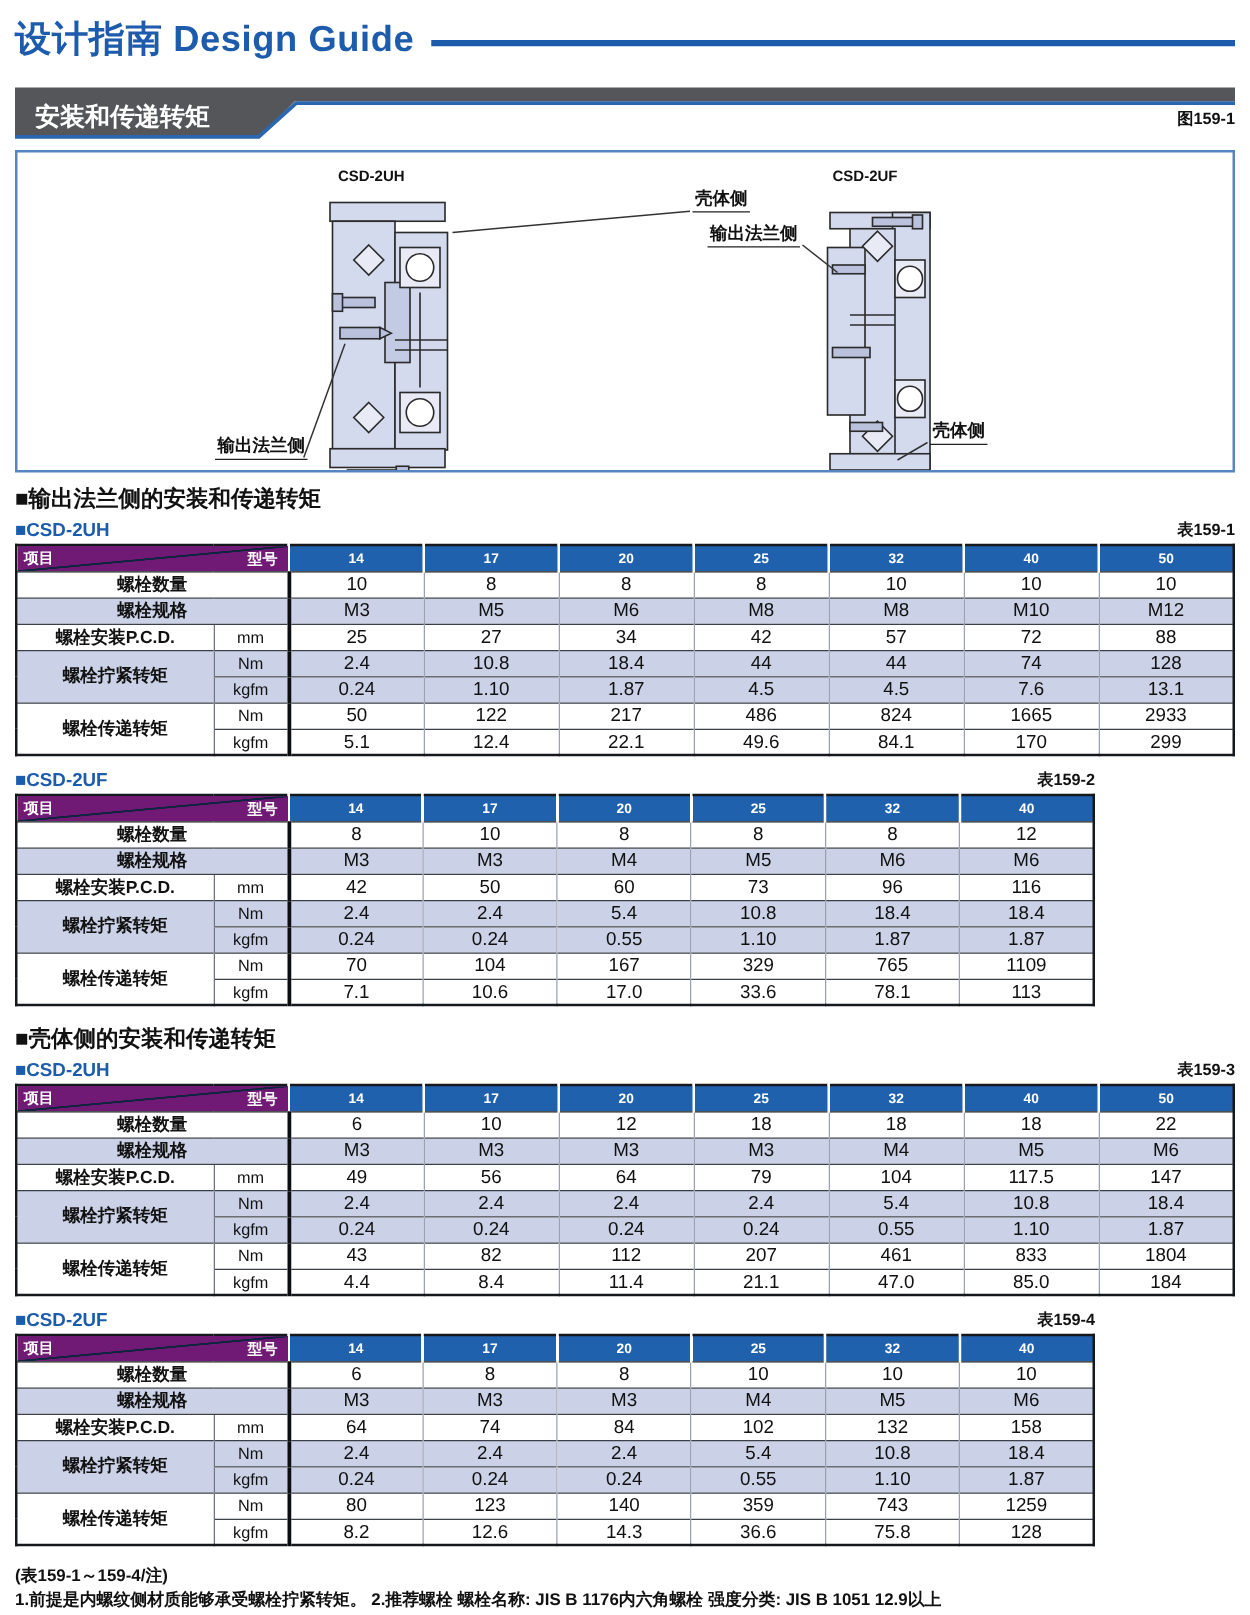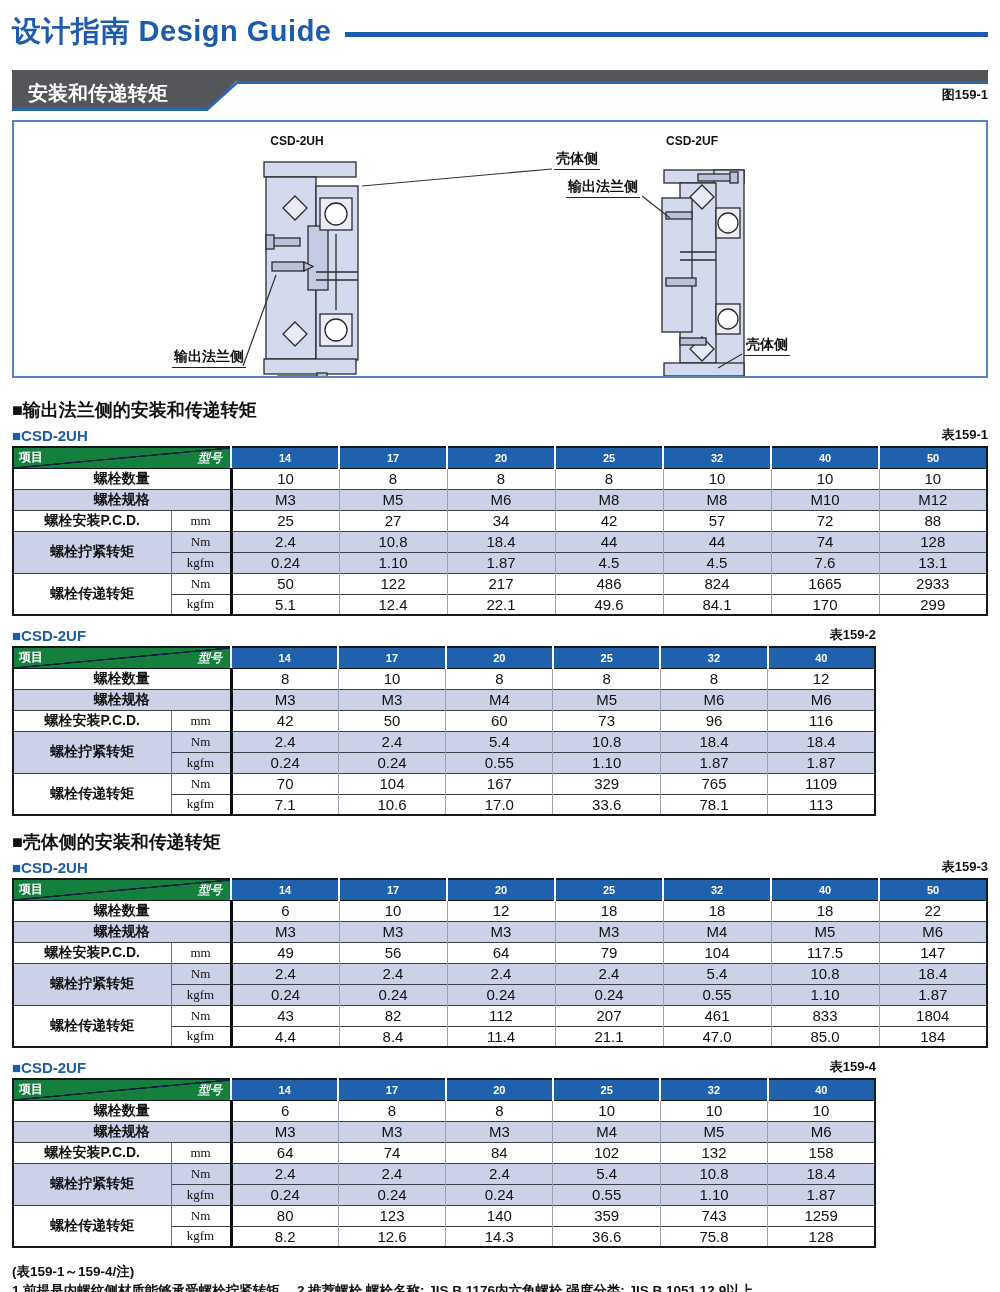--- a/index.html
+++ b/index.html
@@ -18,43 +18,43 @@
   .banner-wrap svg { display:block; }
   .banner-text { fill:#ffffff; font-size:20px; font-weight:bold; }
   .fig-label { text-align:right; font-size:13px; font-weight:bold; margin-top:-26px; }
   
   .diagram-box { position:relative; margin-top:16px; height:258px; border:2px solid #5586c1; background:#fff; }
   .diagram-box svg { position:absolute; left:0; top:0; width:100%; height:100%; }
   .drawing-title { position:absolute; transform:translateX(-50%); font-size:12px; font-weight:bold; color:#111; }
   .pointer-label { position:absolute; font-size:14px; font-weight:bold; color:#111;
                    border-bottom:1.5px solid #222; padding:0 2px 1px 2px; }
   
-  .section-heading { font-size:18px; font-weight:bold; margin-top:20px; }
+  .section-heading { font-size:18px; font-weight:bold; margin-top:9px; }
   .model-row { display:flex; justify-content:space-between; align-items:flex-end; margin-top:4px; }
   .model-row.narrow { width:864px; }
   .model-label { color:#1c5cac; font-size:15px; font-weight:bold; }
   .table-no { font-size:13px; font-weight:bold; color:#111; }
   .model-row + .model-row, .tbl + .model-row { margin-top:10px; }
   
   table.spec { border-collapse:collapse; table-layout:fixed; margin-top:2px;
                border:2px solid #15181d; }
   table.spec.wide { width:976px; }
   table.spec.narrow { width:864px; }
   table.spec th, table.spec td { height:21px; padding:0; overflow:hidden; white-space:nowrap; }
-  th.corner { position:relative; background:#15803d; }
+  th.corner { position:relative; background:#701a75; }
   th.corner .diag { position:absolute; inset:0;
      background:linear-gradient(to bottom right,transparent 47.5%,#10233f 48.5%,#10233f 51.5%,transparent 52.5%); }
   th.corner .item { position:absolute; left:5px; bottom:2px; color:#fff; font-size:12px; font-weight:bold; }
-  th.corner .model { position:absolute; right:8px; top:2px; color:#fff; font-size:12px; font-weight:bold;font-style:italic; }
+  th.corner .model { position:absolute; right:8px; top:2px; color:#fff; font-size:12px; font-weight:bold; }
   th.size { background:#2061ae; color:#fff; font-size:11px; font-weight:bold;
             text-align:center; border-left:2px solid #fff; }
   thead th { border-bottom:1.5px solid #15181d; height:23px; }
   td { border-top:1px solid #3a3f48; font-size:15px; text-align:center; background:#fff; }
   td.rlabel { font-size:14px; font-weight:bold; }
-  td.unit { font-size:13px; border-left:1px solid #6b7280;font-family:Liberation Serif, serif; }
+  td.unit { font-size:13px; border-left:1px solid #6b7280; }
   td.val { border-left:1px solid #9aa2b2; }
   td.firstval { border-left:3px solid #0b0d10; }
   tr.shade td { background:#cbd2e7; }
   
   .notes { margin-top:14px; font-size:13.5px; font-weight:bold; line-height:19px; }
   .notes div { white-space:nowrap; }
 </style>
 </head>
 <body>
 

